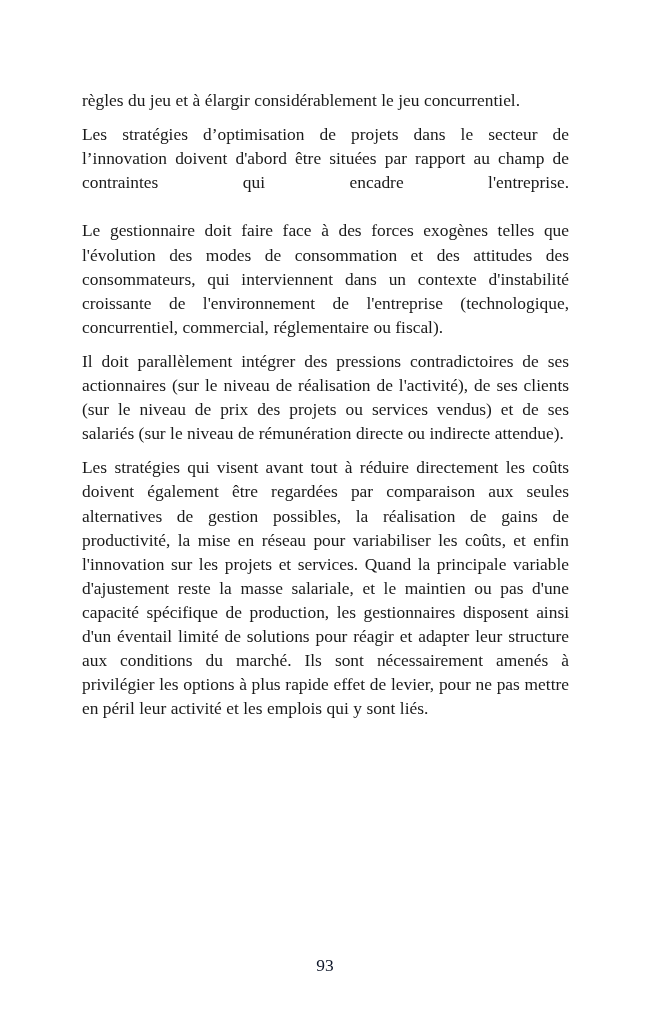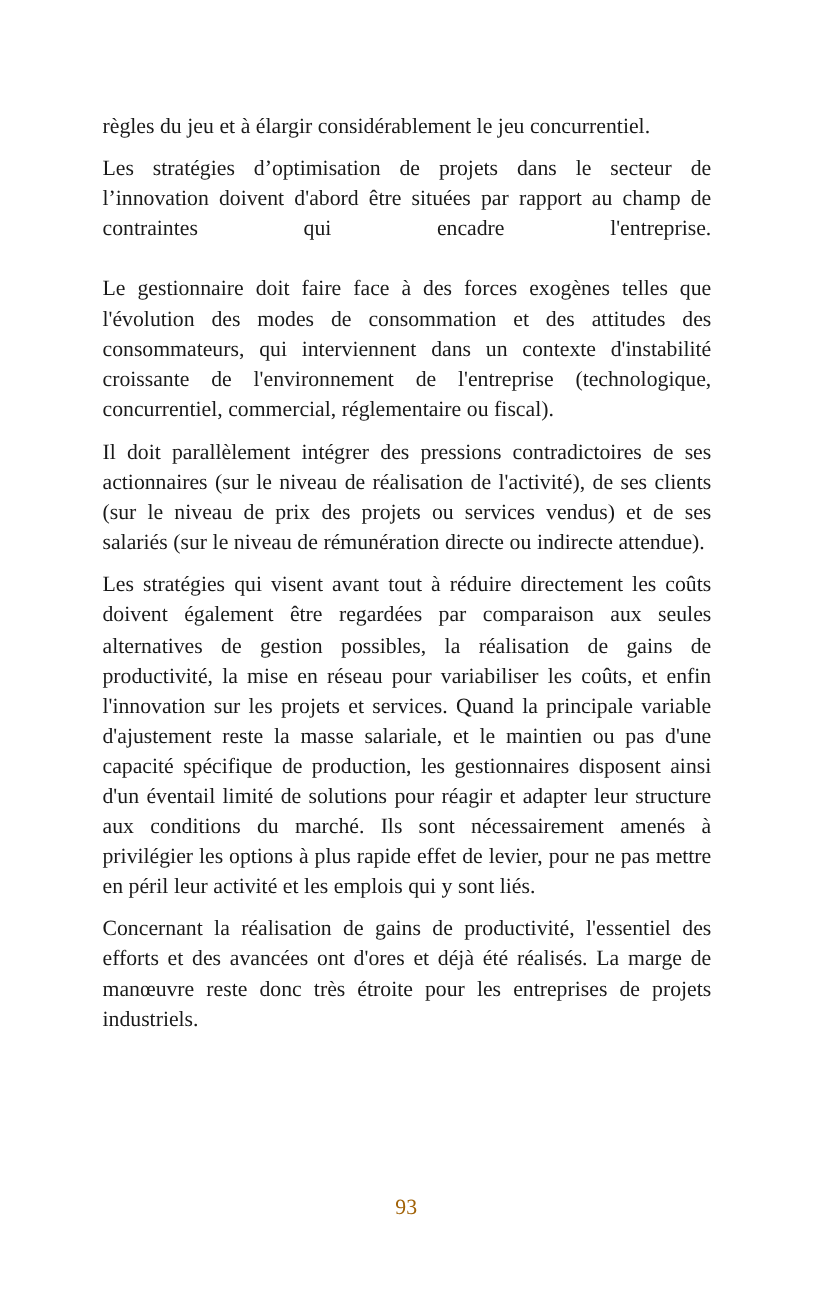--- a/index.html
+++ b/index.html
@@ -51,37 +51,36 @@
     overflow: hidden;
   }
   .page-number {
     position: absolute;
     left: 0;
     top: 955px;
     width: 650px;
     text-align: center;
     font-size: 17.4px;
     line-height: 20px;
-    color: #a16207;
+    color: #0f172a;
   }
 </style>
 </head>
 <body>
 
 <div class="page">
 
   <div class="text-block">
 
     <p class="para">règles du jeu et à élargir considérablement le jeu concurrentiel.</p>
 
     <p class="para"><span>Les stratégies d’optimisation de projets dans le secteur de l’innovation doivent d'abord être situées par rapport au champ de contraintes qui encadre l'entreprise.</span><span class="force-break"></span><span>Le gestionnaire doit faire face à des forces exogènes telles que l'évolution des modes de consommation et des attitudes des consommateurs, qui interviennent dans un contexte d'instabilité croissante de l'environnement de l'entreprise (technologique, concurrentiel, commercial, réglementaire ou fiscal).</span></p>
 
     <p class="para">Il doit parallèlement intégrer des pressions contradictoires de ses actionnaires (sur le niveau de réalisation de l'activité), de ses clients (sur le niveau de prix des projets ou services vendus) et de ses salariés (sur le niveau de rémunération directe ou indirecte attendue).</p>
 
     <p class="para">Les stratégies qui visent avant tout à réduire directement les coûts doivent également être regardées par comparaison aux seules alternatives de gestion possibles, la réalisation de gains de productivité, la mise en réseau pour variabiliser les coûts, et enfin l'innovation sur les projets et services. Quand la principale variable d'ajustement reste la masse salariale, et le maintien ou pas d'une capacité spécifique de production, les gestionnaires disposent ainsi d'un éventail limité de solutions pour réagir et adapter leur structure aux conditions du marché. Ils sont nécessairement amenés à privilégier les options à plus rapide effet de levier, pour ne pas mettre en péril leur activité et les emplois qui y sont liés.</p>
 
-    <p class="para">Concernant la réalisation de gains de productivité, l'essentiel des efforts et des avancées ont d'ores et déjà été réalisés. La marge de manœuvre reste donc très étroite pour les entreprises de projets industriels.</p>
 
   </div>
 
   <div class="page-number">93</div>
 
 </div>
 
 </body></html>

